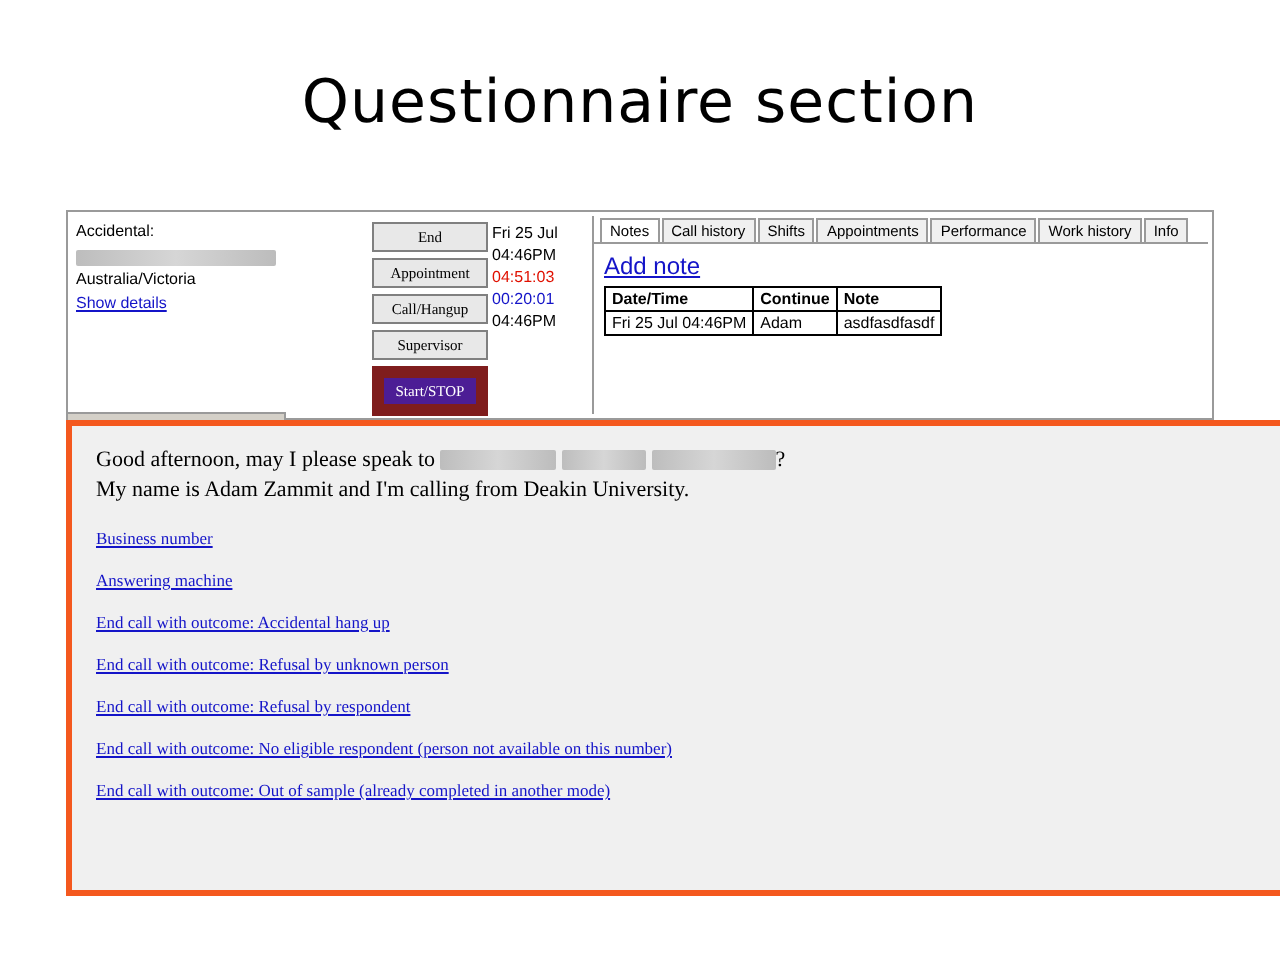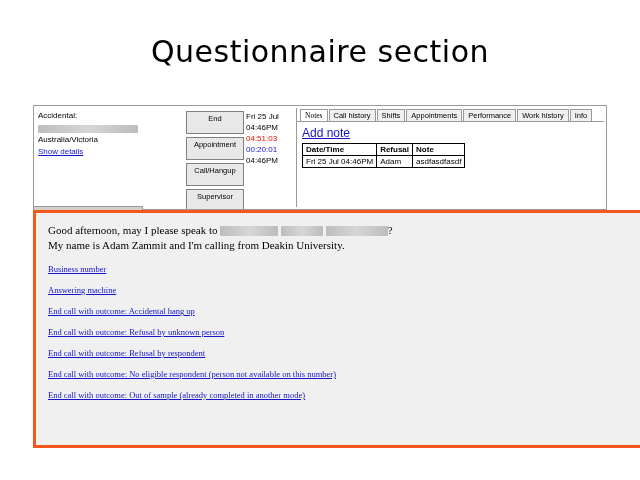--- a/index.html
+++ b/index.html
@@ -71,23 +71,23 @@
     left: 152px;
     top: 5px;
     width: 58px;
   }
   .appbtn {
     display: block;
     width: 100%;
     box-sizing: border-box;
     margin-bottom: 3px;
     font-size: 7.5px;
-    font-family: Liberation Sans, sans-serif;
+    font-family: Liberation Serif, serif;
     text-align: center;
-    padding: 2px 0 10px 0;
+    padding: 2px 0 2px 0;
     border: 1px solid #808080;
     background: #e8e8e8;
     color: #000000;
     cursor: pointer;
   }
   .appbtn.red {
     background: #4c1d95;
     color: #ffffff;
     border: 6px solid #7f1d1d;
   }
@@ -128,21 +128,20 @@
     border-bottom: none;
     background: #f0f0f0;
     margin-right: 1px;
     color: #000000;
     cursor: pointer;
     white-space: nowrap;
   }
   .tab.active {
     background: #ffffff;
     font-weight: normal;
-    font-family: Liberation Serif, serif;
   }
   #add-note {
     margin: 4px 0 3px 5px;
     font-size: 12px;
     color: #1414c8;
     text-decoration: underline;
     display: inline-block;
     cursor: pointer;
   }
   #note-table {
@@ -248,21 +247,21 @@
       <div class="tab">Work history</div>
       <div class="tab">Info</div>
     </div>
 
     <span id="add-note">Add note</span>
 
     <table id="note-table">
       <thead>
         <tr>
           <th>Date/Time</th>
-          <th>Refusal</th>
+          <th>Continue</th>
           <th>Note</th>
         </tr>
       </thead>
       <tbody>
         <tr>
           <td>Fri 25 Jul 04:46PM</td>
           <td>Adam</td>
           <td>asdfasdfasdf</td>
         </tr>
       </tbody>

